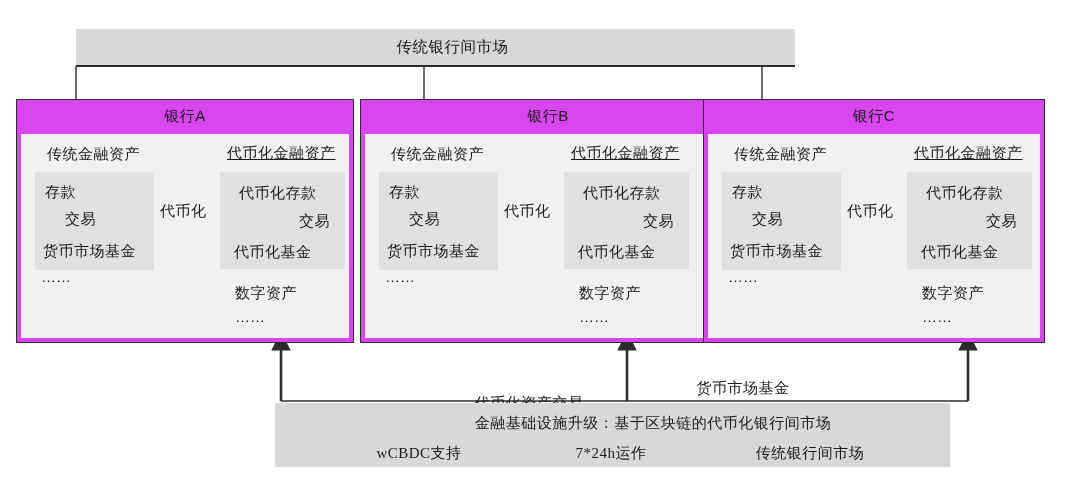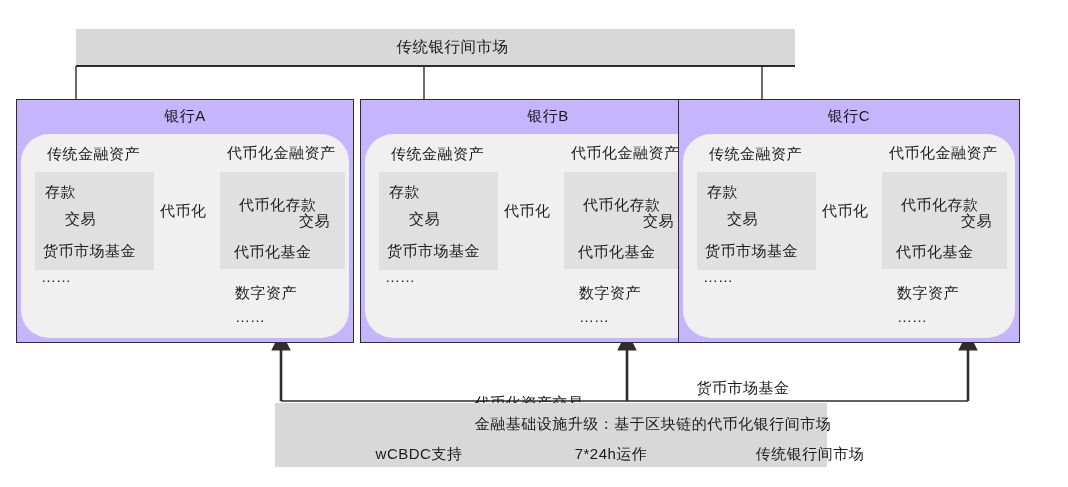--- a/index.html
+++ b/index.html
@@ -20,50 +20,50 @@
     display:flex;align-items:center;justify-content:center;padding-left:34px;}
   .top-bar .txt{position:static;font-size:15.5px;}
 
   
   svg.wires{position:absolute;left:0;top:0;pointer-events:none;}
   .thin{stroke:var(--line);stroke-width:1.4;fill:none;}
   .bold{stroke:var(--line);stroke-width:2.6;fill:none;}
   .mid{stroke:var(--line);stroke-width:1.7;fill:none;}
 
   
-  .bank{position:absolute;top:99px;height:244px;background:#c4b5fd;
+  .bank{position:absolute;top:99px;height:244px;background:#d946ef;
     border:1.6px solid var(--line);box-sizing:border-box;}
   .bank-a{left:16px;width:338px;}
   .bank-b{left:360px;width:376px;}
-  .bank-c{left:678px;width:342px;}
+  .bank-c{left:703px;width:342px;}
   .bank-title{position:absolute;left:0;right:0;top:7px;text-align:center;
     font-size:15px;letter-spacing:0.5px;}
-  .panel{position:absolute;left:4px;right:4px;top:34px;bottom:4px;background:var(--panel-fill);border-radius:28px;}
+  .panel{position:absolute;left:4px;right:4px;top:34px;bottom:4px;background:var(--panel-fill);}
   .lbl-trad{left:26px;top:11px;}
-  .lbl-token{left:206px;top:10px;}
+  .lbl-token{left:206px;top:10px;text-decoration:underline;}
   .subbox{position:absolute;background:var(--inner-fill);}
   .subbox-left{left:14px;top:38px;width:119px;height:98px;}
   .subbox-right{left:199px;top:38px;width:125px;height:97px;}
   .t-deposit{left:10px;top:11px;}
   .t-trade{left:30px;top:38px;}
   .t-mmf{left:8px;top:70px;}
   .t-tokenize{left:139px;top:68px;}
-  .t-tdeposit{left:19px;top:12px;margin-top:12px;}
+  .t-tdeposit{left:19px;top:12px;}
   .t-ttrade{left:79px;top:40px;}
   .t-tfund{left:14px;top:71px;}
   .t-digital{left:214px;top:150px;}
   .ell-left{left:20px;top:134px;letter-spacing:0;}
   .ell-right{left:214px;top:174px;letter-spacing:0;}
 
   
   .link-label-1{left:529px;top:378px;transform:translateX(-50%);margin-top:16px;}
   .link-label-2{left:743px;top:379px;transform:translateX(-50%);}
 
   
-  .bottom-bar{position:absolute;left:275px;top:403px;width:552px;height:64px;background:var(--bar-fill);}
+  .bottom-bar{position:absolute;left:275px;top:403px;width:675px;height:64px;background:var(--bar-fill);font-family:Liberation Serif, serif;}
   .bb-title{left:378px;top:12px;transform:translateX(-50%);}
   .bb-f1{left:144px;top:42px;transform:translateX(-50%);}
   .bb-f2{left:336px;top:42px;transform:translateX(-50%);}
   .bb-f3{left:535px;top:42px;transform:translateX(-50%);}
 </style>
 </head>
 <body>
 
 <div class="canvas">
 

